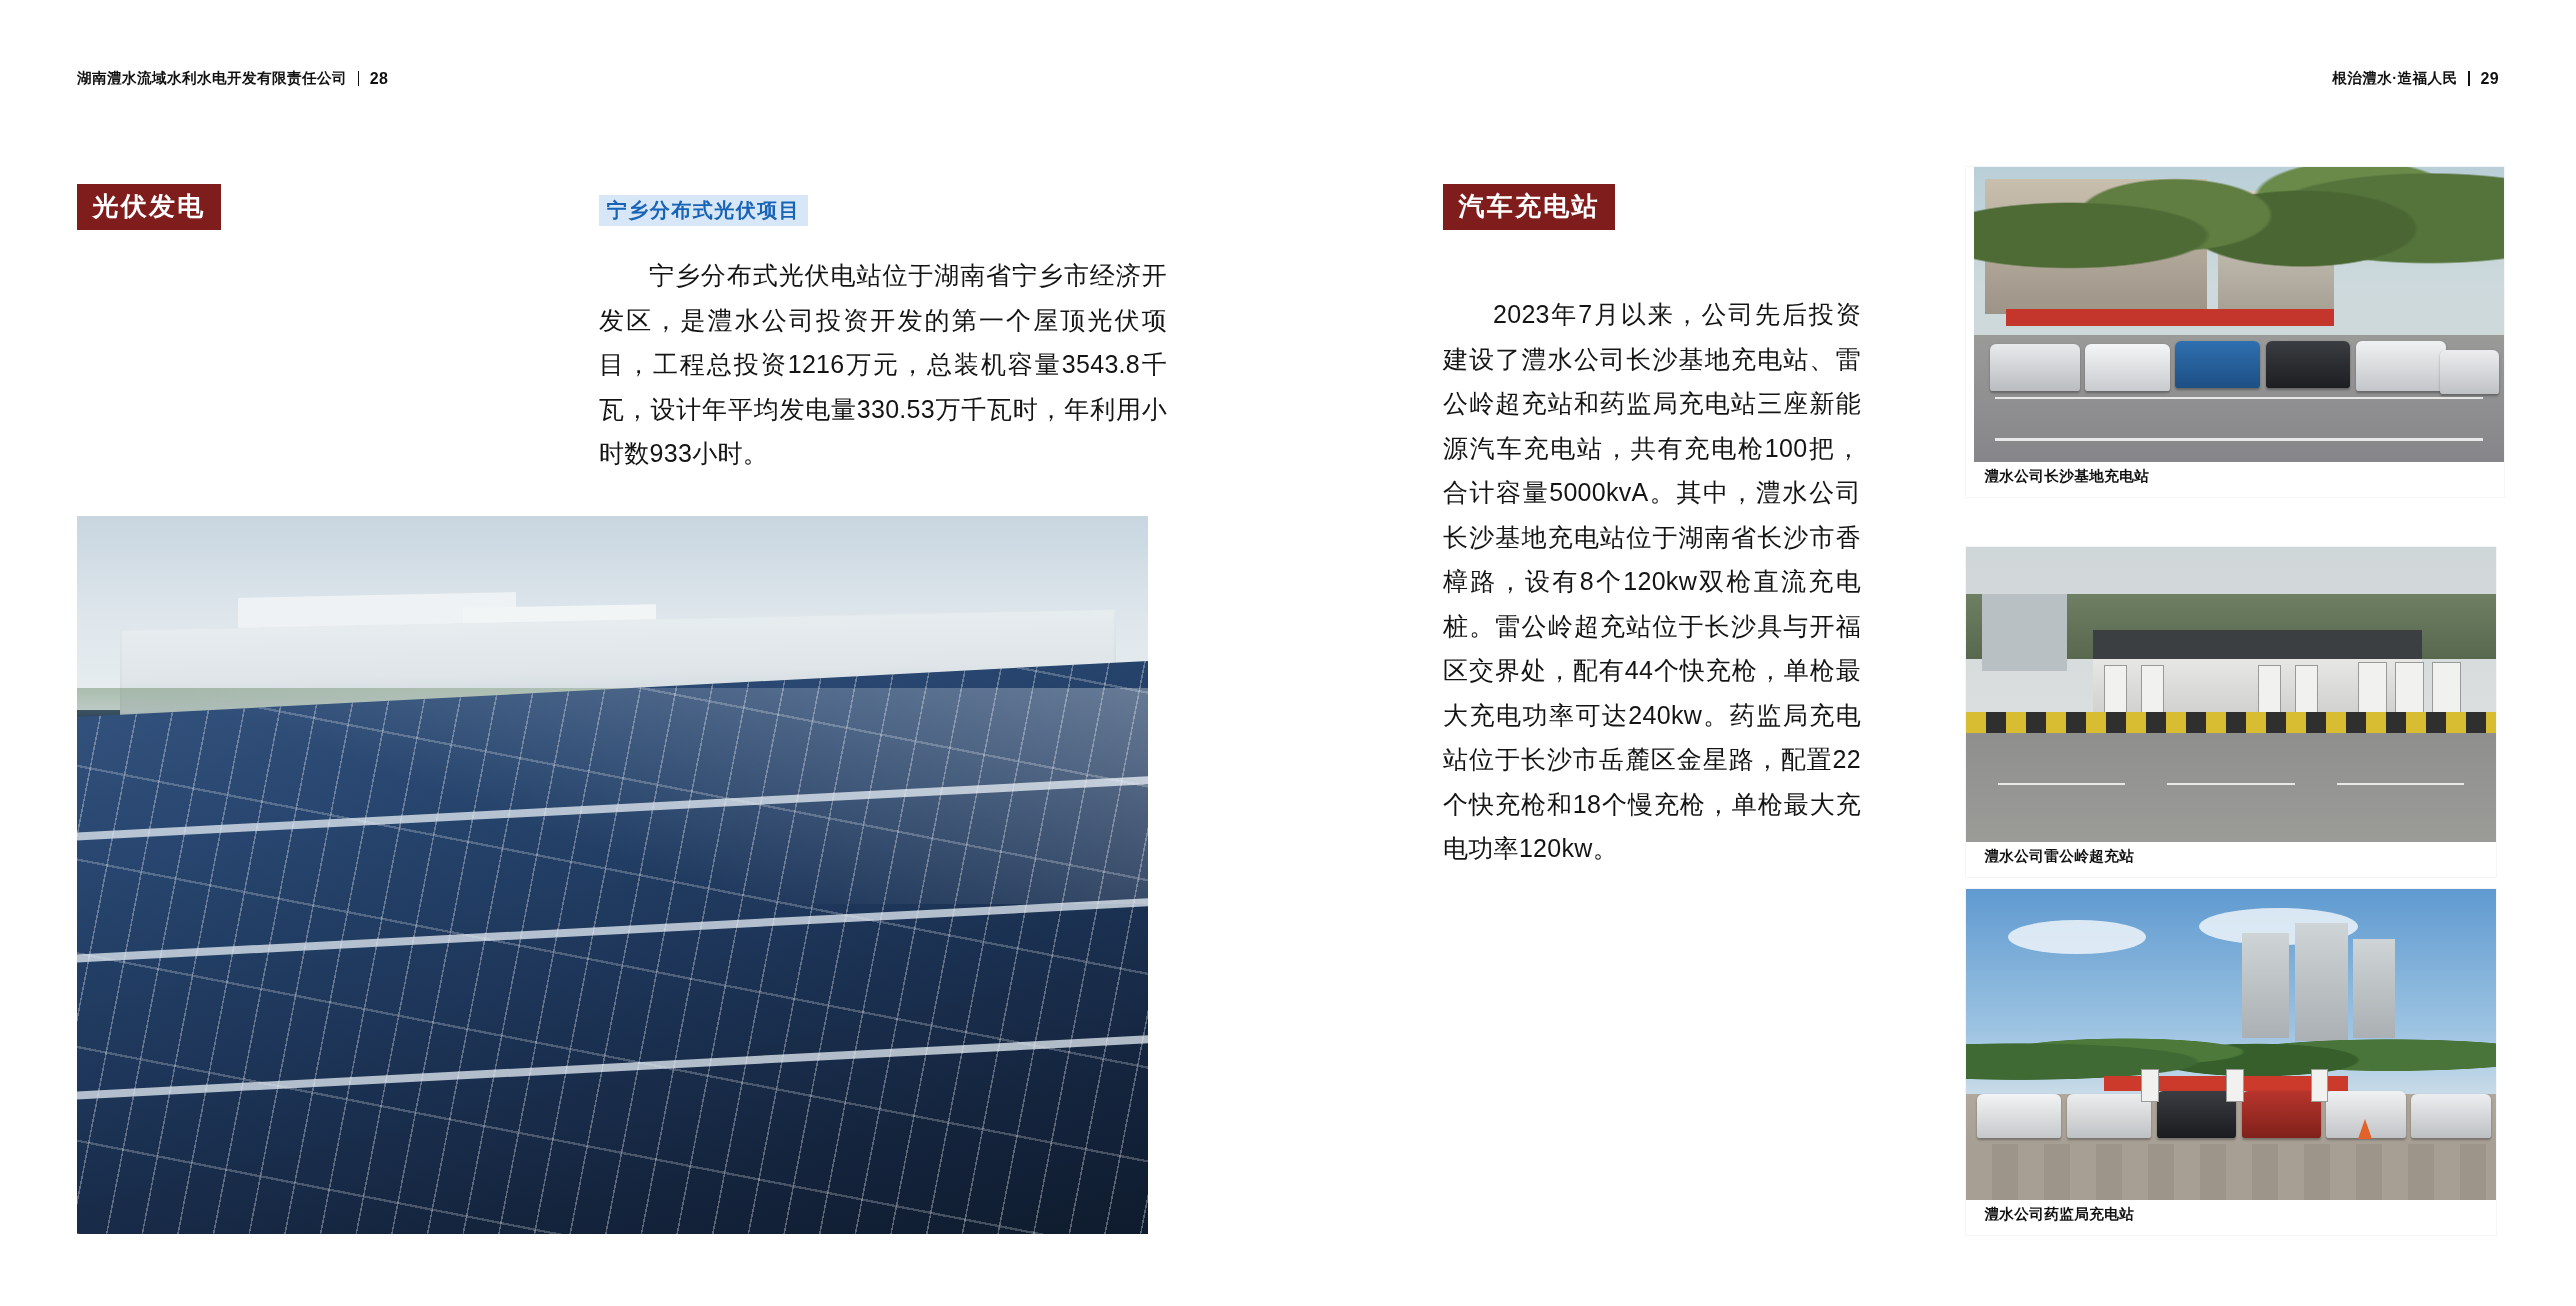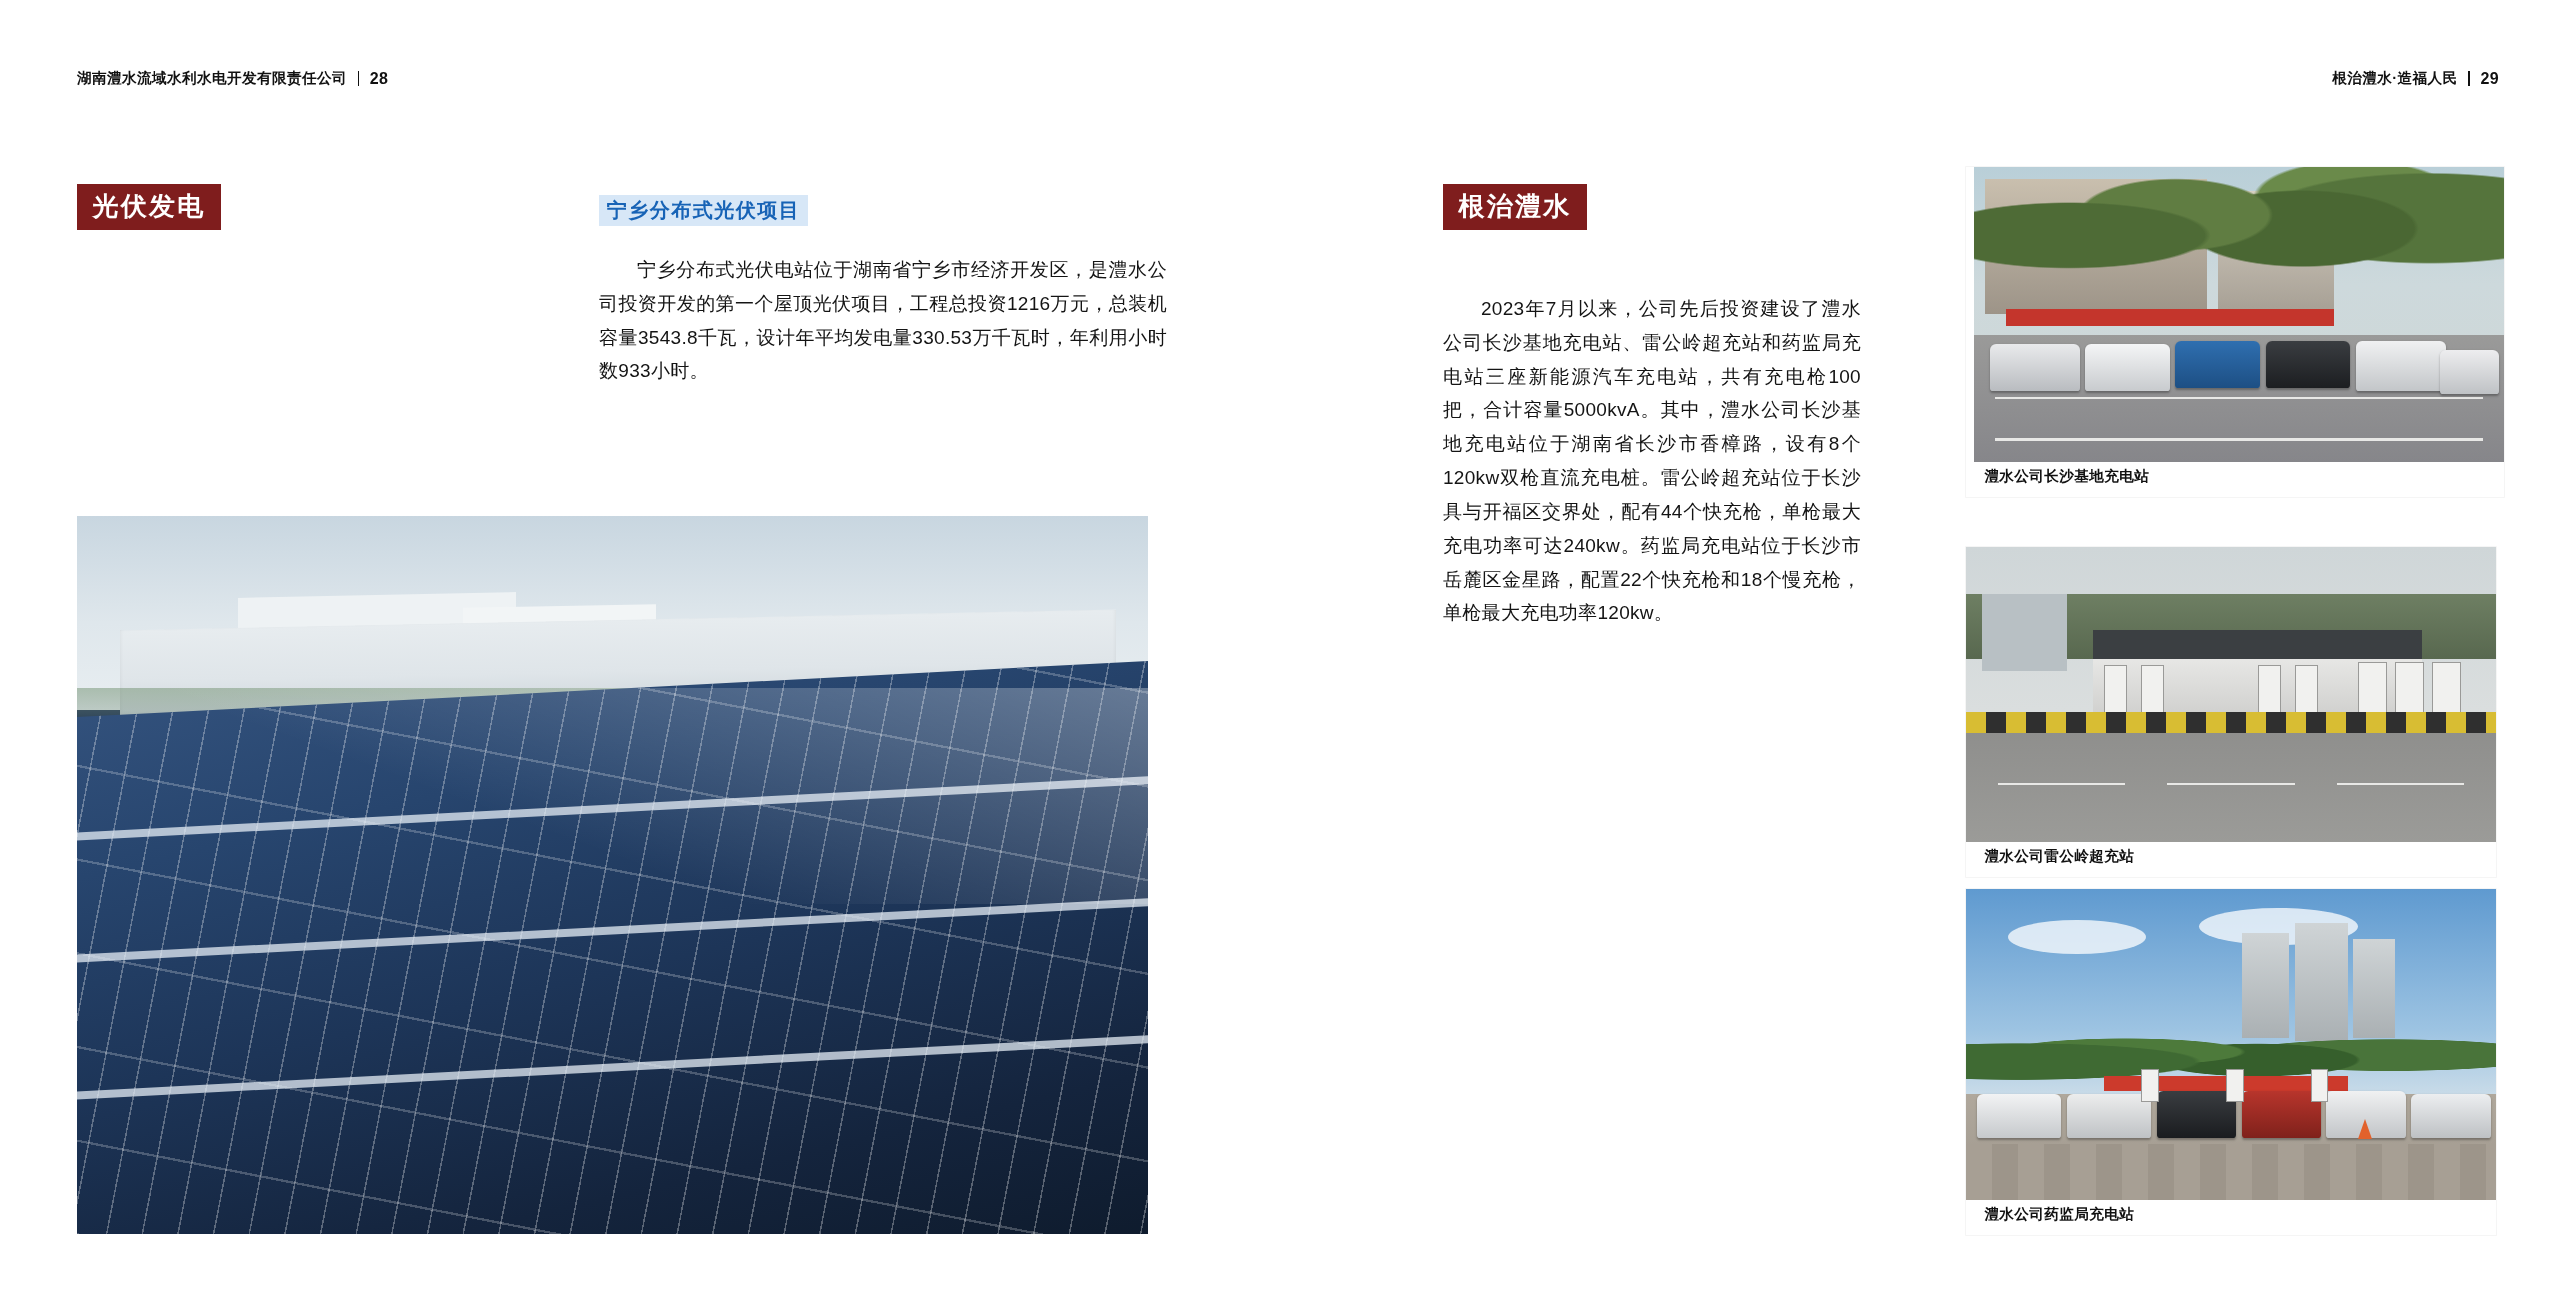--- a/index.html
+++ b/index.html
@@ -88,21 +88,21 @@
     font-size: 20px;
     font-weight: bold;
     letter-spacing: 1.5px;
     padding: 4.6px 7.7px 6.1px 7.7px;
     line-height: 1;
   }
 
   
   .body-col {
     position: absolute;
-    font-size: 19px;
+    font-size: 25px;
     line-height: 1.78;
     color: #141414;
     text-align: justify;
     text-justify: inter-ideograph;
     letter-spacing: 0.3px;
   }
   .body-col p { margin: 0; text-indent: 2em; }
   .body-left {
     left: 599px;
     top: 253px;
@@ -284,21 +284,21 @@
 
   <div class="page page-right">
 
     <div class="runhead runhead-right">
       <span>根治澧水·造福人民</span>
       <span class="bar"></span>
       <span class="pageno">29</span>
     </div>
   </div>
 
-  <div class="sec-title sec-title-right">根治澧水</div>
+  <div class="sec-title sec-title-right">汽车充电站</div>
 
   <div class="body-col body-right">
     <p>2023年7月以来，公司先后投资建设了澧水公司长沙基地充电站、雷公岭超充站和药监局充电站三座新能源汽车充电站，共有充电枪100把，合计容量5000kvA。其中，澧水公司长沙基地充电站位于湖南省长沙市香樟路，设有8个120kw双枪直流充电桩。雷公岭超充站位于长沙具与开福区交界处，配有44个快充枪，单枪最大充电功率可达240kw。药监局充电站位于长沙市岳麓区金星路，配置22个快充枪和18个慢充枪，单枪最大充电功率120kw。</p>
   </div>
 
   <div class="photo-card pc1">
     <div class="pc-img">
       <div class="p1-sky"></div>
       <div class="p1-bld"></div>
       <div class="p1-bld2"></div>

